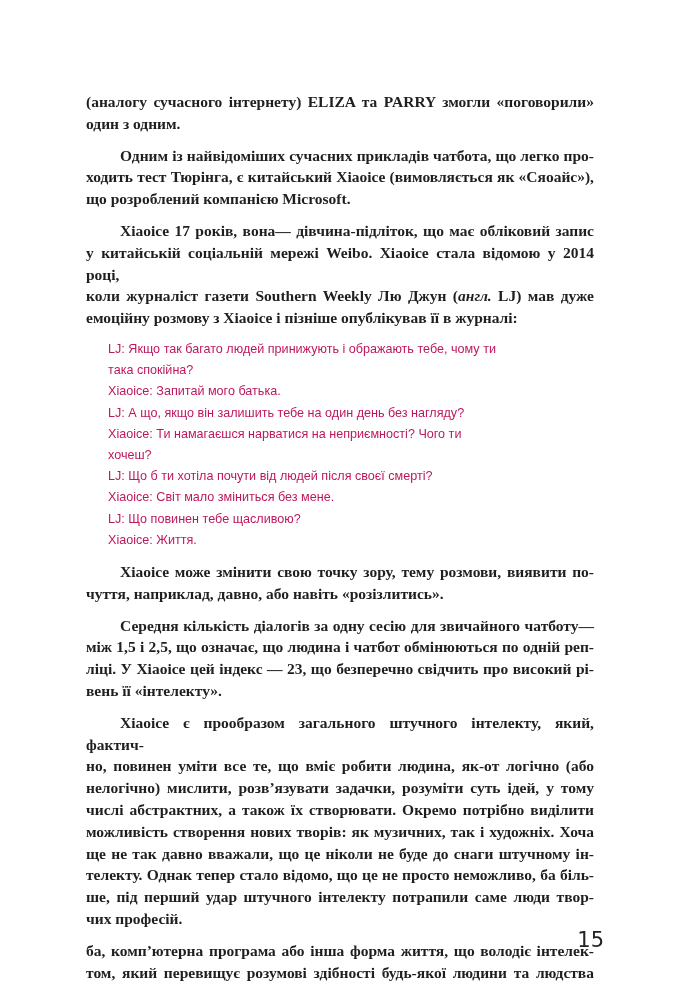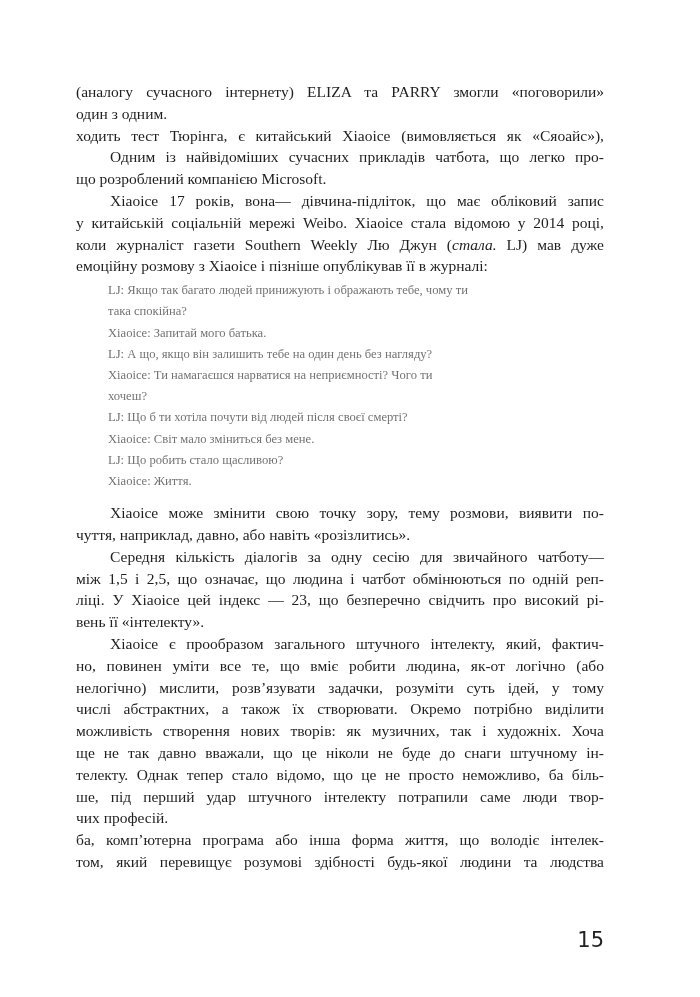--- a/index.html
+++ b/index.html
@@ -16,39 +16,39 @@
     font-family: "Liberation Serif", serif;
   }
   .text-flow {
     position: absolute;
     left: 76px;
     top: 81px;
     width: 528px;
     color: #1f1f1f;
     font-size: 15.5px;
   }
-  .para { margin: 0; }
+  .para { margin: 10px; font-weight: bold; }
   .tline {
     line-height: 21.8px;
     text-align: justify;
     text-align-last: justify;
     text-justify: inter-word;
   }
   .tline.lastline {
     text-align-last: left;
   }
   .tline.indent {
     text-indent: 34px;
   }
   .tline i { font-style: italic; }
   .dialogue {
     margin: 3px 0 10px 32px;
-    font-family: Liberation Serif, serif;
+    font-family: Liberation Sans, sans-serif;
     font-size: 12.6px;
-    color: #737373;
+    color: #be185d;
   }
   .mline {
     line-height: 21.2px;
     white-space: nowrap;
   }
   .page-number {
     position: absolute;
     right: 96px;
     top: 928px;
     font-family: "DejaVu Sans", sans-serif;
@@ -59,40 +59,40 @@
 </head>
 <body>
 
 <div class="page">
   <div class="text-flow">
       <div class="para">
         <div class="tline">(аналогу сучасного інтернету) ELIZA та PARRY змогли «поговорили»</div>
         <div class="tline lastline">один з одним.</div>
       </div>
       <div class="para">
+        <div class="tline indent">Одним із найвідоміших сучасних прикладів чатбота, що легко про-</div>
         <div class="tline">ходить тест Тюрінга, є китайський Xiaoice (вимовляється як «Сяоайс»),</div>
-        <div class="tline indent">Одним із найвідоміших сучасних прикладів чатбота, що легко про-</div>
         <div class="tline lastline">що розроблений компанією Microsoft.</div>
       </div>
       <div class="para">
         <div class="tline indent">Xiaoice 17 років, вона— дівчина-підліток, що має обліковий запис</div>
         <div class="tline">у китайській соціальній мережі Weibo. Xiaoice стала відомою у 2014 році,</div>
-        <div class="tline">коли журналіст газети Southern Weekly Лю Джун (<i>стала.</i> LJ) мав дуже</div>
+        <div class="tline">коли журналіст газети Southern Weekly Лю Джун (<i>англ.</i> LJ) мав дуже</div>
         <div class="tline lastline">емоційну розмову з Xiaoice і пізніше опублікував її в журналі:</div>
       </div>
       <div class="dialogue">
         <div class="mline">LJ: Якщо так багато людей принижують і ображають тебе, чому ти</div>
         <div class="mline">така спокійна?</div>
         <div class="mline">Xiaoice: Запитай мого батька.</div>
         <div class="mline">LJ: А що, якщо він залишить тебе на один день без нагляду?</div>
         <div class="mline">Xiaoice: Ти намагаєшся нарватися на неприємності? Чого ти</div>
         <div class="mline">хочеш?</div>
         <div class="mline">LJ: Що б ти хотіла почути від людей після своєї смерті?</div>
         <div class="mline">Xiaoice: Світ мало зміниться без мене.</div>
-        <div class="mline">LJ: Що робить стало щасливою?</div>
+        <div class="mline">LJ: Що повинен тебе щасливою?</div>
         <div class="mline">Xiaoice: Життя.</div>
       </div>
       <div class="para">
         <div class="tline indent">Xiaoice може змінити свою точку зору, тему розмови, виявити по-</div>
         <div class="tline lastline">чуття, наприклад, давно, або навіть «розізлитись».</div>
       </div>
       <div class="para">
         <div class="tline indent">Середня кількість діалогів за одну сесію для звичайного чатботу—</div>
         <div class="tline">між 1,5 і 2,5, що означає, що людина і чатбот обмінюються по одній реп-</div>
         <div class="tline">ліці. У Xiaoice цей індекс — 23, що безперечно свідчить про високий рі-</div>

